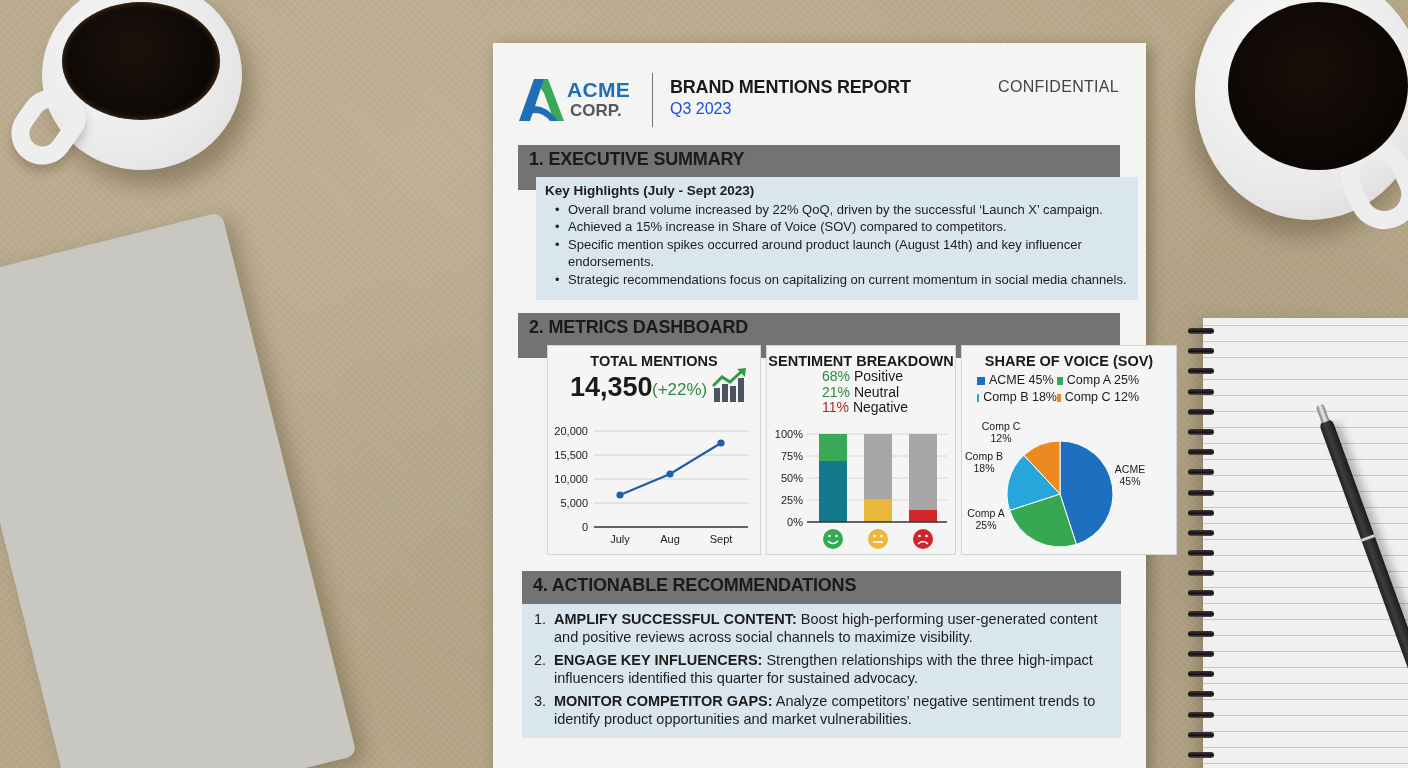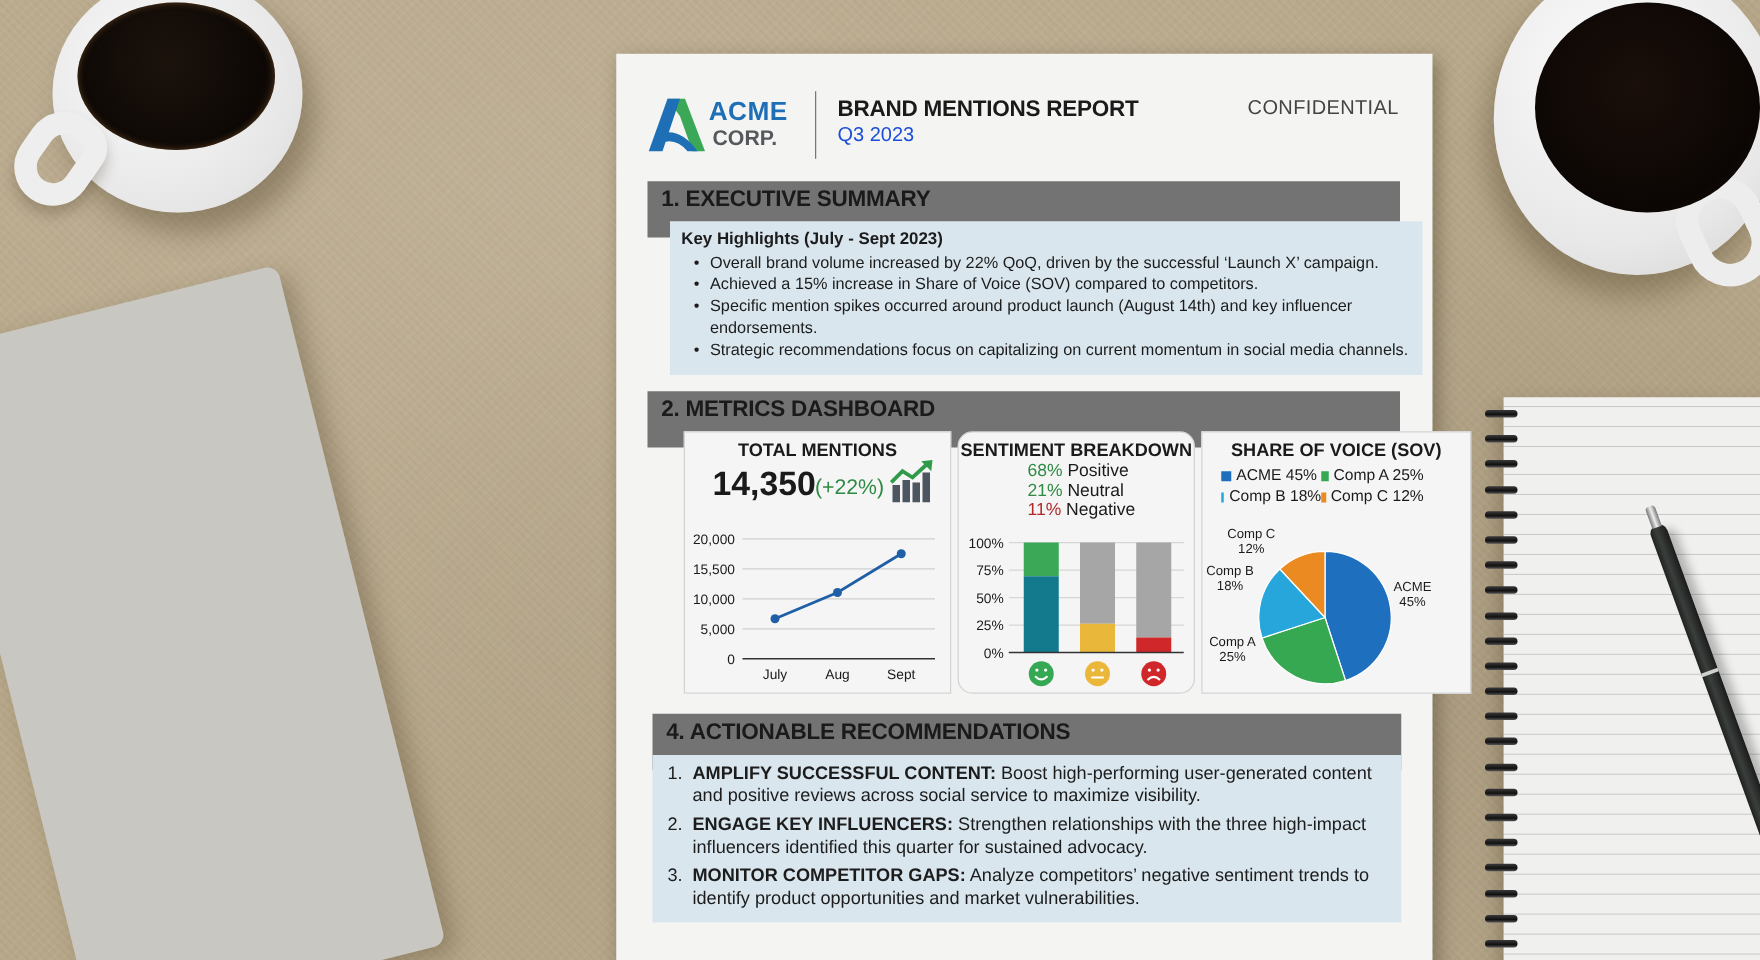--- a/index.html
+++ b/index.html
@@ -124,21 +124,21 @@
     margin-left: 28px;
   }
   .panel-title { text-align: center; font-weight: 700; font-size: 14.5px; color: #1a1a1a; margin-top: 7px; }
 
   .p1 { left: 26px; width: 214px; }
   .p1 .bignum { position: absolute; left: 22px; top: 26px; font-size: 27px; font-weight: 700; color: #1a1a1a; }
   .p1 .delta { position: absolute; left: 104px; top: 34px; font-size: 17px; color: #2e8b44; }
   .p1 .trend-icon { position: absolute; left: 164px; top: 22px; width: 36px; height: 34px; }
   .p1 .chart { position: absolute; left: 0; top: 72px; width: 212px; height: 130px; }
 
-  .p2 { left: 245px; width: 190px; border-radius: 12px; }
+  .p2 { left: 245px; width: 190px; }
   .p2 .legend { text-align: left; margin-left: 55px; font-size: 14px; line-height: 15.5px; color: #1a1a1a; }
   .p2 .legend .pct-pos, .p2 .legend .pct-neu { color: #2e8b44; }
   .p2 .legend .pct-neg { color: #b02a2a; }
   .p2 .chart { position: absolute; left: 0; top: 74px; width: 188px; height: 134px; }
 
   .p3 { left: 440px; width: 216px; }
   .p3 .legend { margin: 3px 0 0 15px; font-size: 12.5px; color: #1a1a1a; line-height: 17px; }
   .p3 .legend .row { display: flex; }
   .p3 .legend .item { display: inline-flex; align-items: center; width: 80px; white-space: nowrap; }
   .p3 .legend .item:nth-child(2) { width: 82px; }
@@ -356,18 +356,18 @@
         <text x="22" y="56">18%</text>
         <text x="24" y="101">Comp A</text>
         <text x="24" y="113">25%</text>
       </g>
     </svg>
   </div>
 
   <div class="section-head" style="top:528px; left:29px; width:599px;">4. ACTIONABLE RECOMMENDATIONS</div>
   <div class="reco-box">
     <ol>
-      <li><span class="num">1.</span><b>AMPLIFY SUCCESSFUL CONTENT:</b><span> Boost high-performing user-generated content and positive reviews across social service to maximize visibility.</span></li>
+      <li><span class="num">1.</span><b>AMPLIFY SUCCESSFUL CONTENT:</b><span> Boost high-performing user-generated content and positive reviews across social channels to maximize visibility.</span></li>
       <li><span class="num">2.</span><b>ENGAGE KEY INFLUENCERS:</b><span> Strengthen relationships with the three high-impact influencers identified this quarter for sustained advocacy.</span></li>
       <li><span class="num">3.</span><b>MONITOR COMPETITOR GAPS:</b><span> Analyze competitors’ negative sentiment trends to identify product opportunities and market vulnerabilities.</span></li>
     </ol>
   </div>
 </div>
 
 </body></html>

